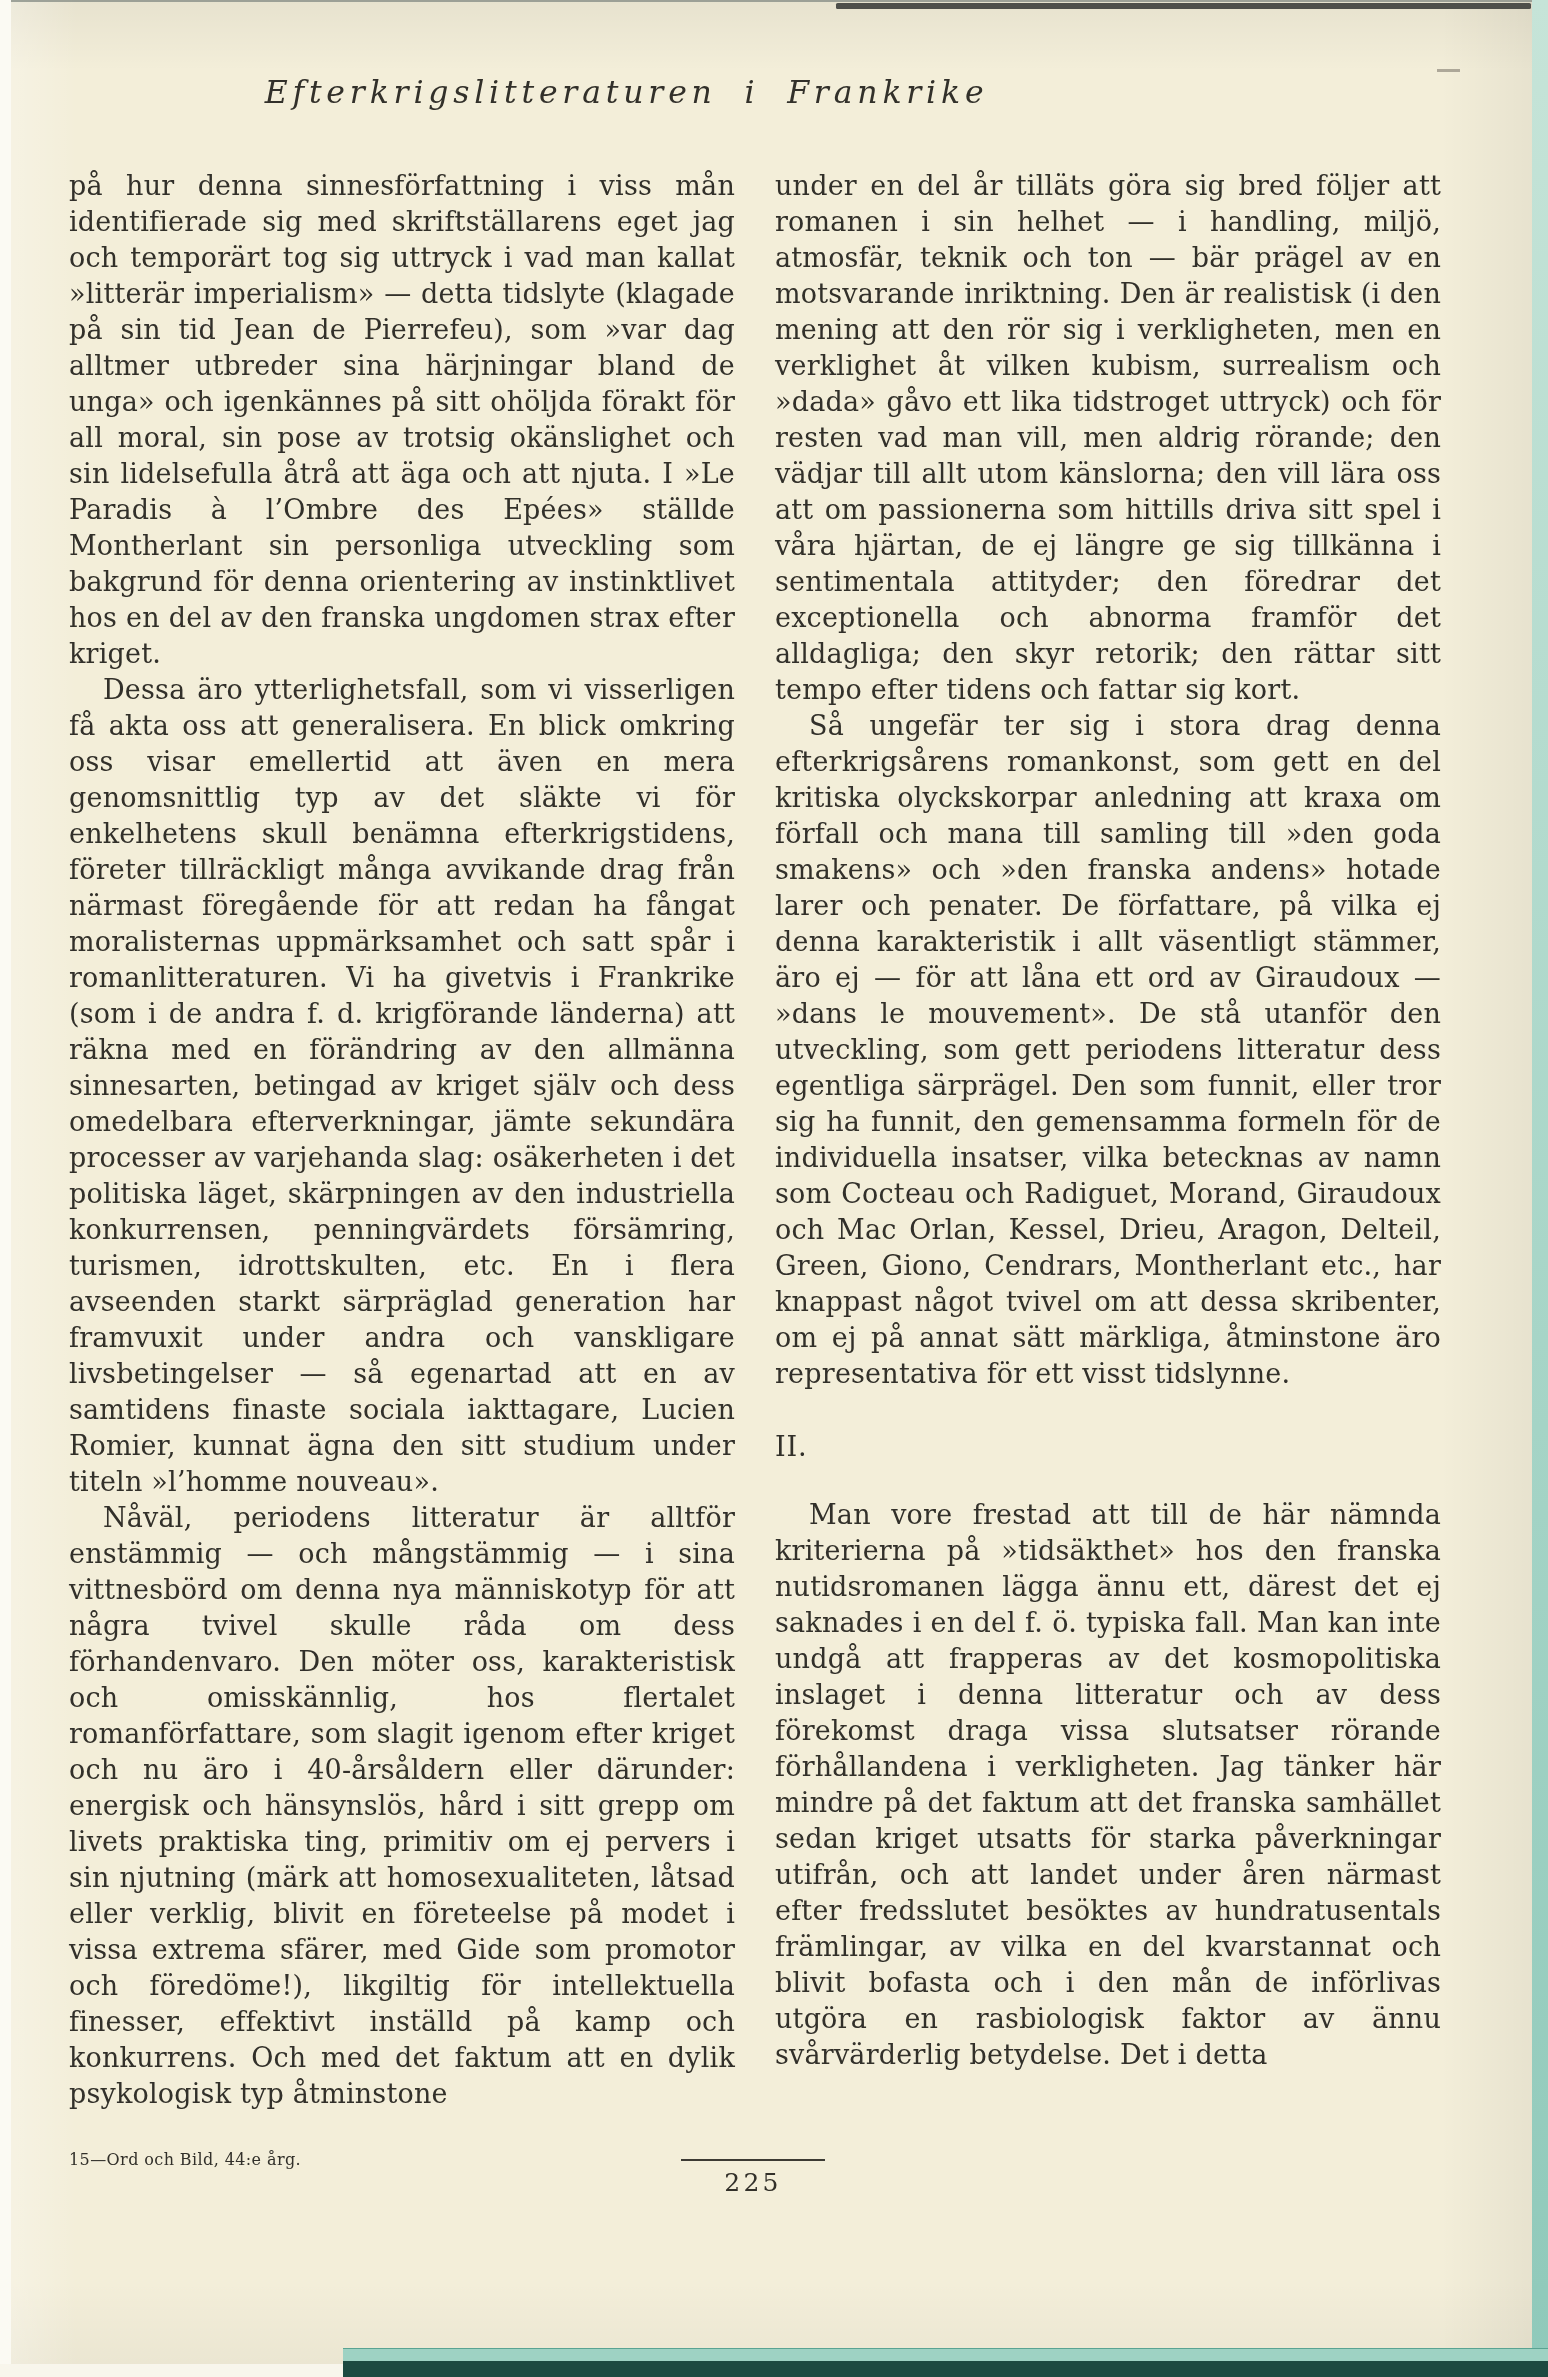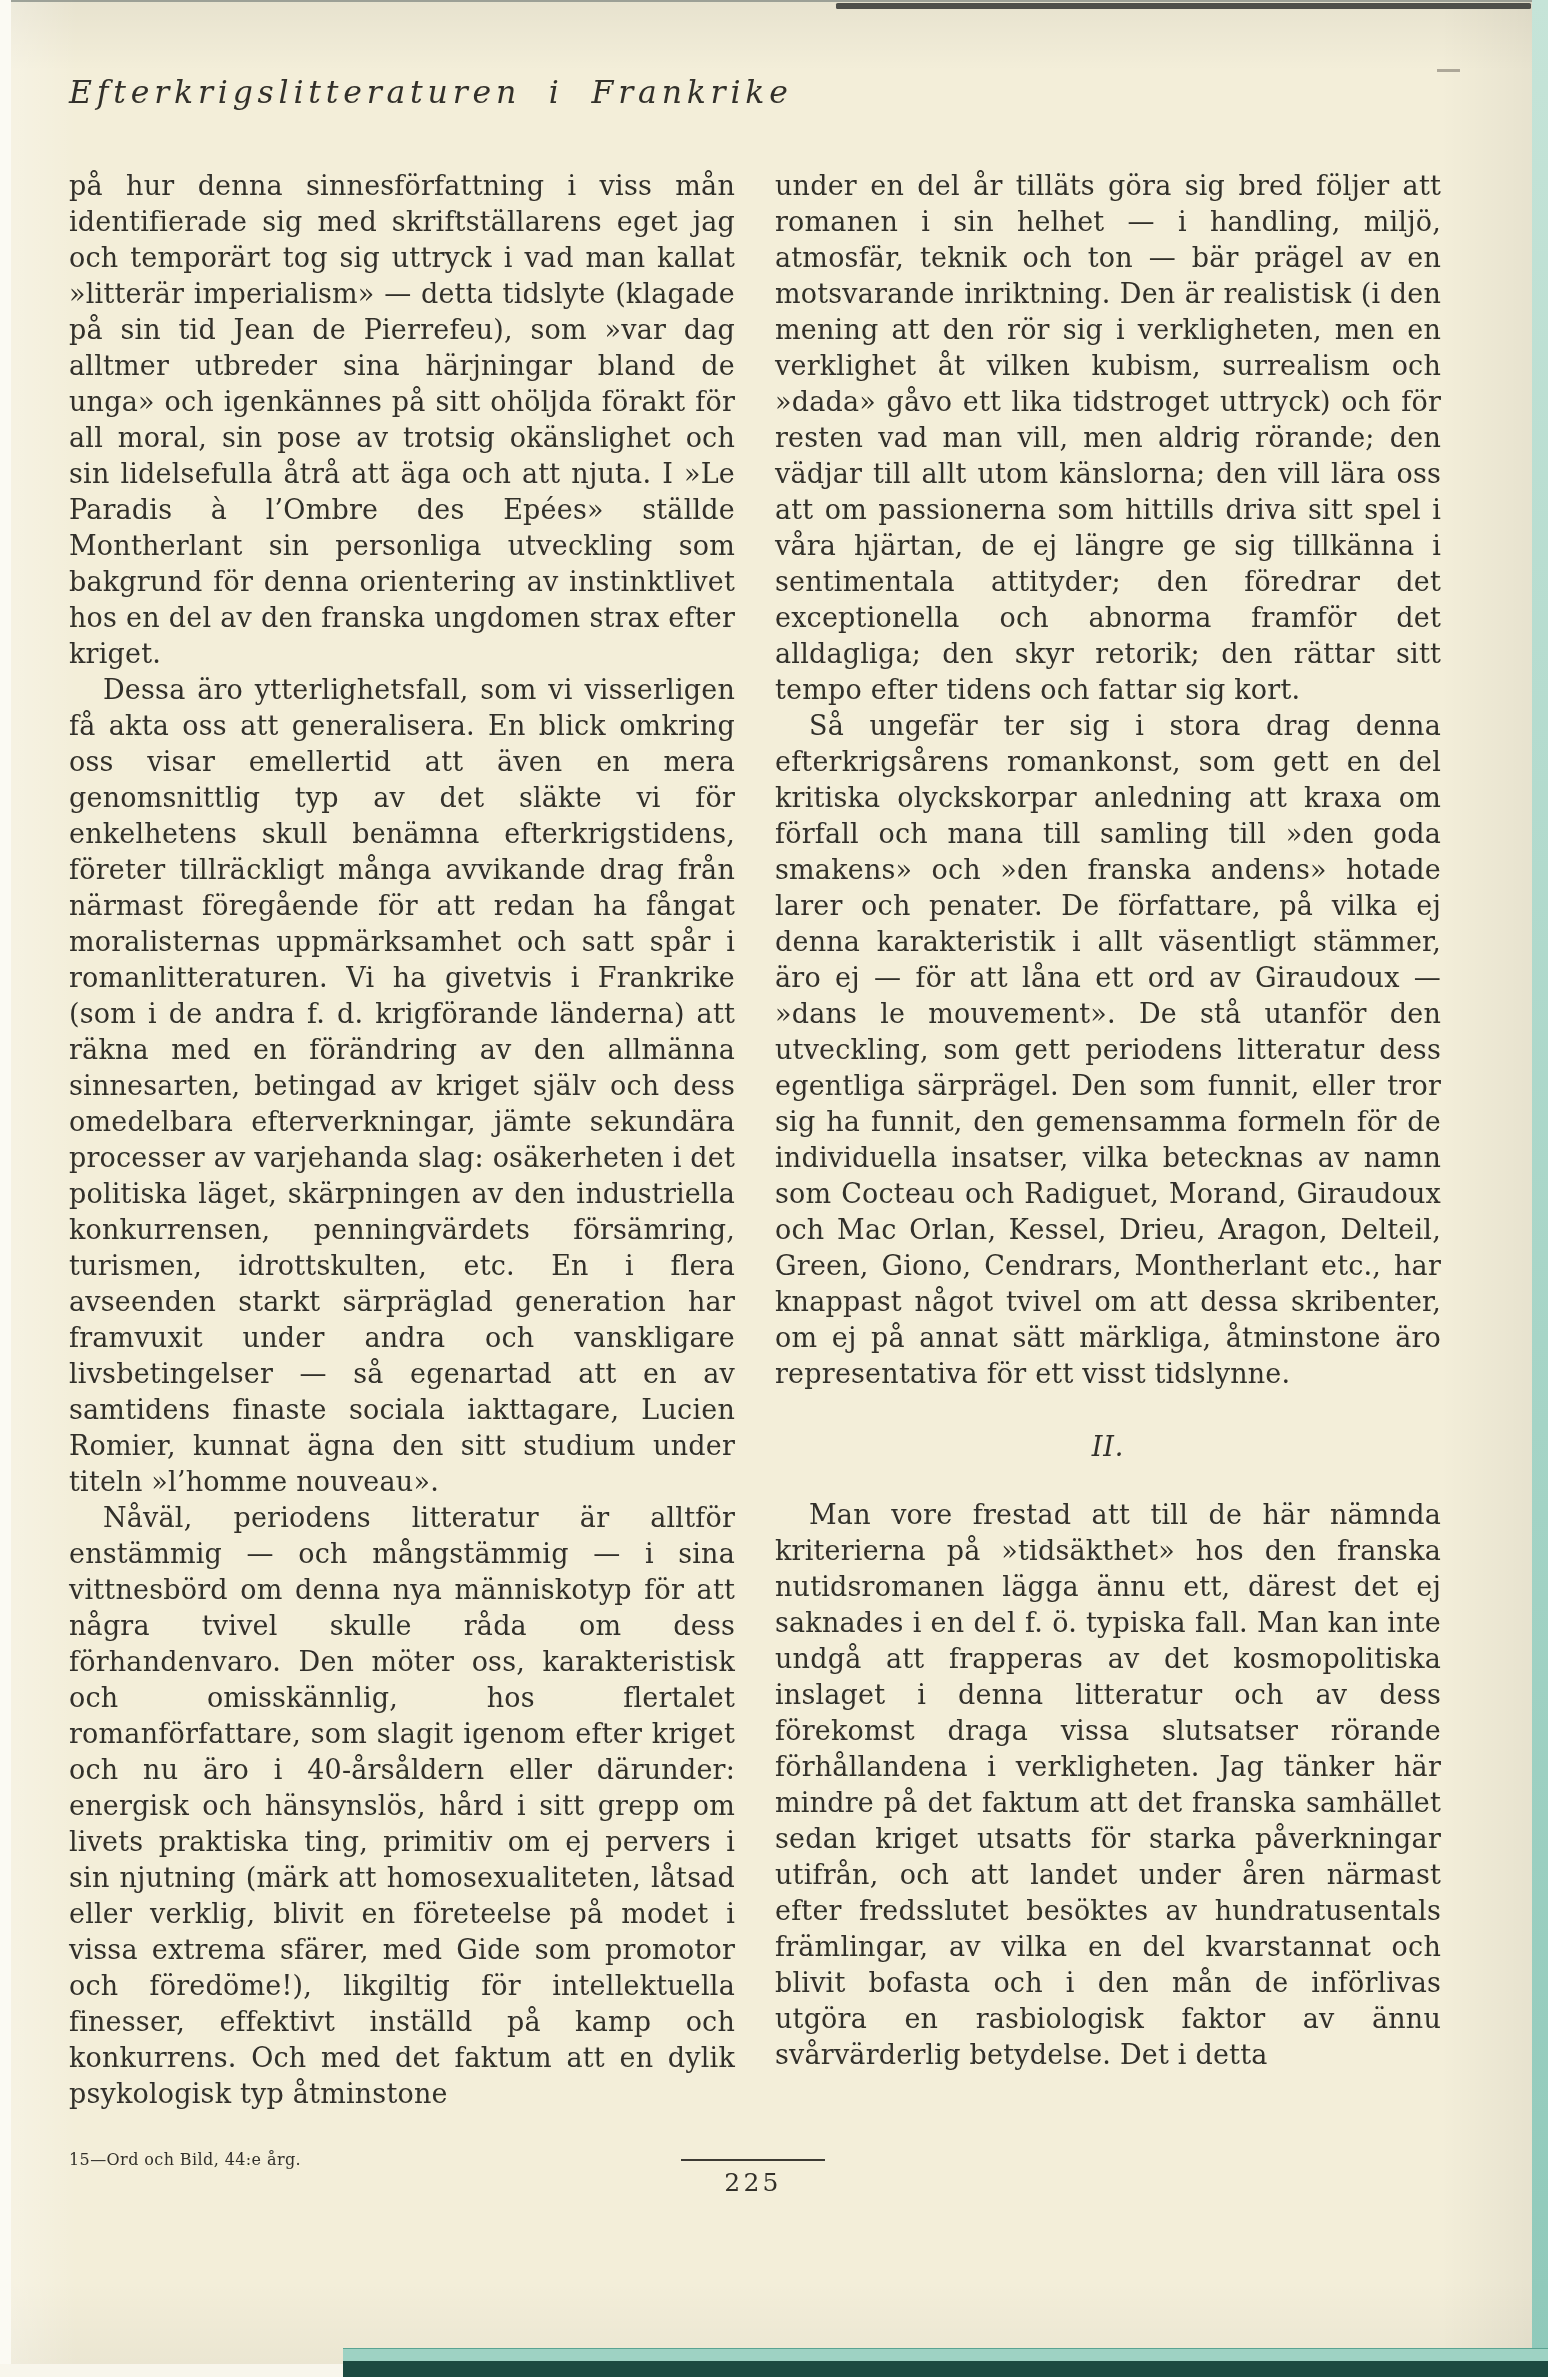--- a/index.html
+++ b/index.html
@@ -20,21 +20,21 @@
     color: var(--ink, #32302a);
   }
 
   
   .running-head {
     position: absolute;
     top: 74px;
     left: 69px;
     width: 1115px;
     margin: 0;
-    text-align: left;
+    text-align: center;
     font-weight: normal;
     font-style: italic;
     font-size: 31.5px;
     letter-spacing: 4.8px;
     word-spacing: 13px;
     white-space: nowrap;
   }
 
   
   .content {
@@ -53,25 +53,24 @@
     text-align: justify;
     letter-spacing: 0.2px;
     hyphens: auto;
     -webkit-hyphens: auto;
   }
   .para { margin: 0; }
   .para.indent { text-indent: 34px; }
   .it { }
 
   .section-heading {
-    text-align: center;
+    text-align: left;
     margin: 37px 0 32px 0;
     font-size: 27px;
     letter-spacing: 0.8px;
-    font-style: italic;
   }
 
   
   .footer-note {
     position: absolute;
     left: 69px;
     top: 2150px;
     font-size: 16px;
     letter-spacing: 0.4px;
   }

